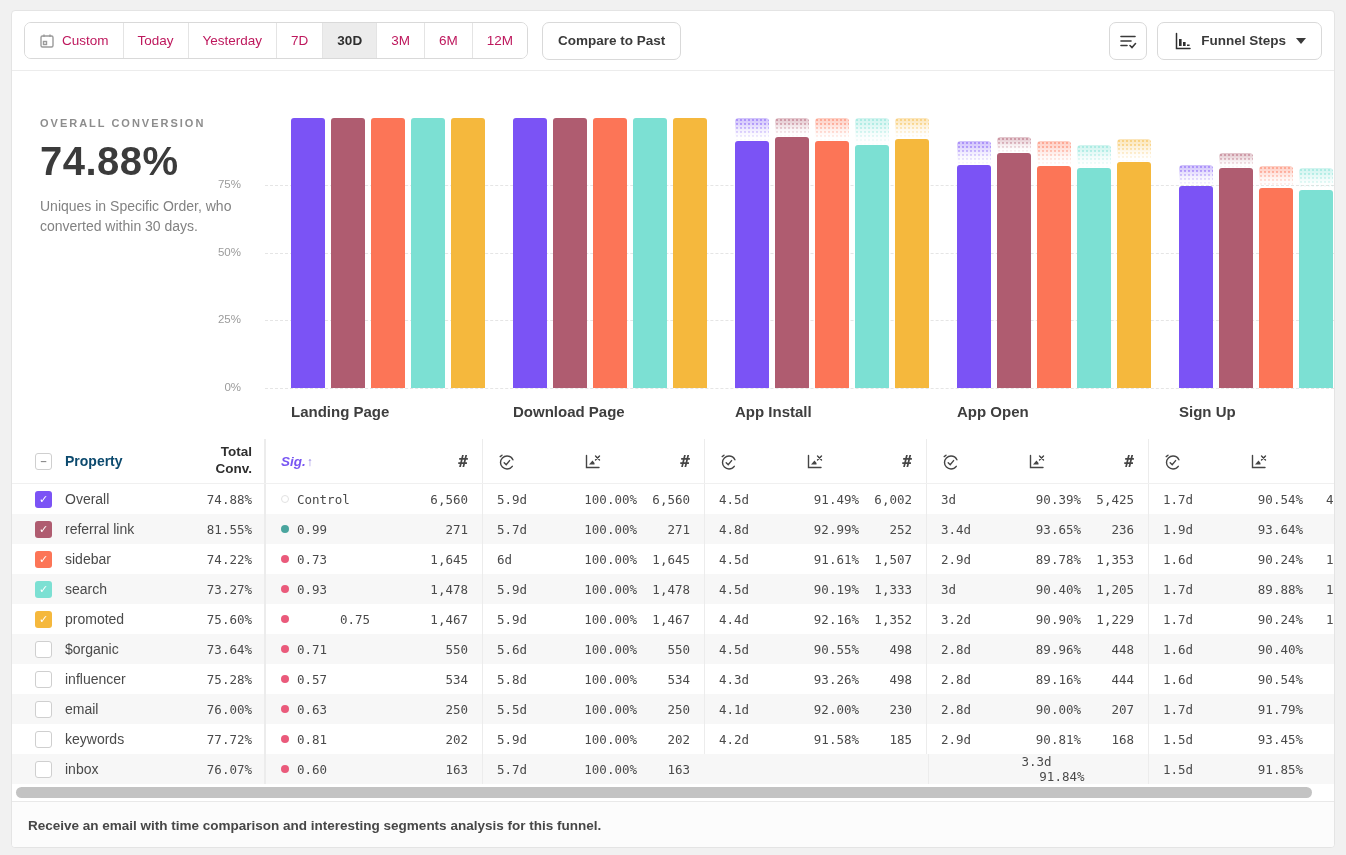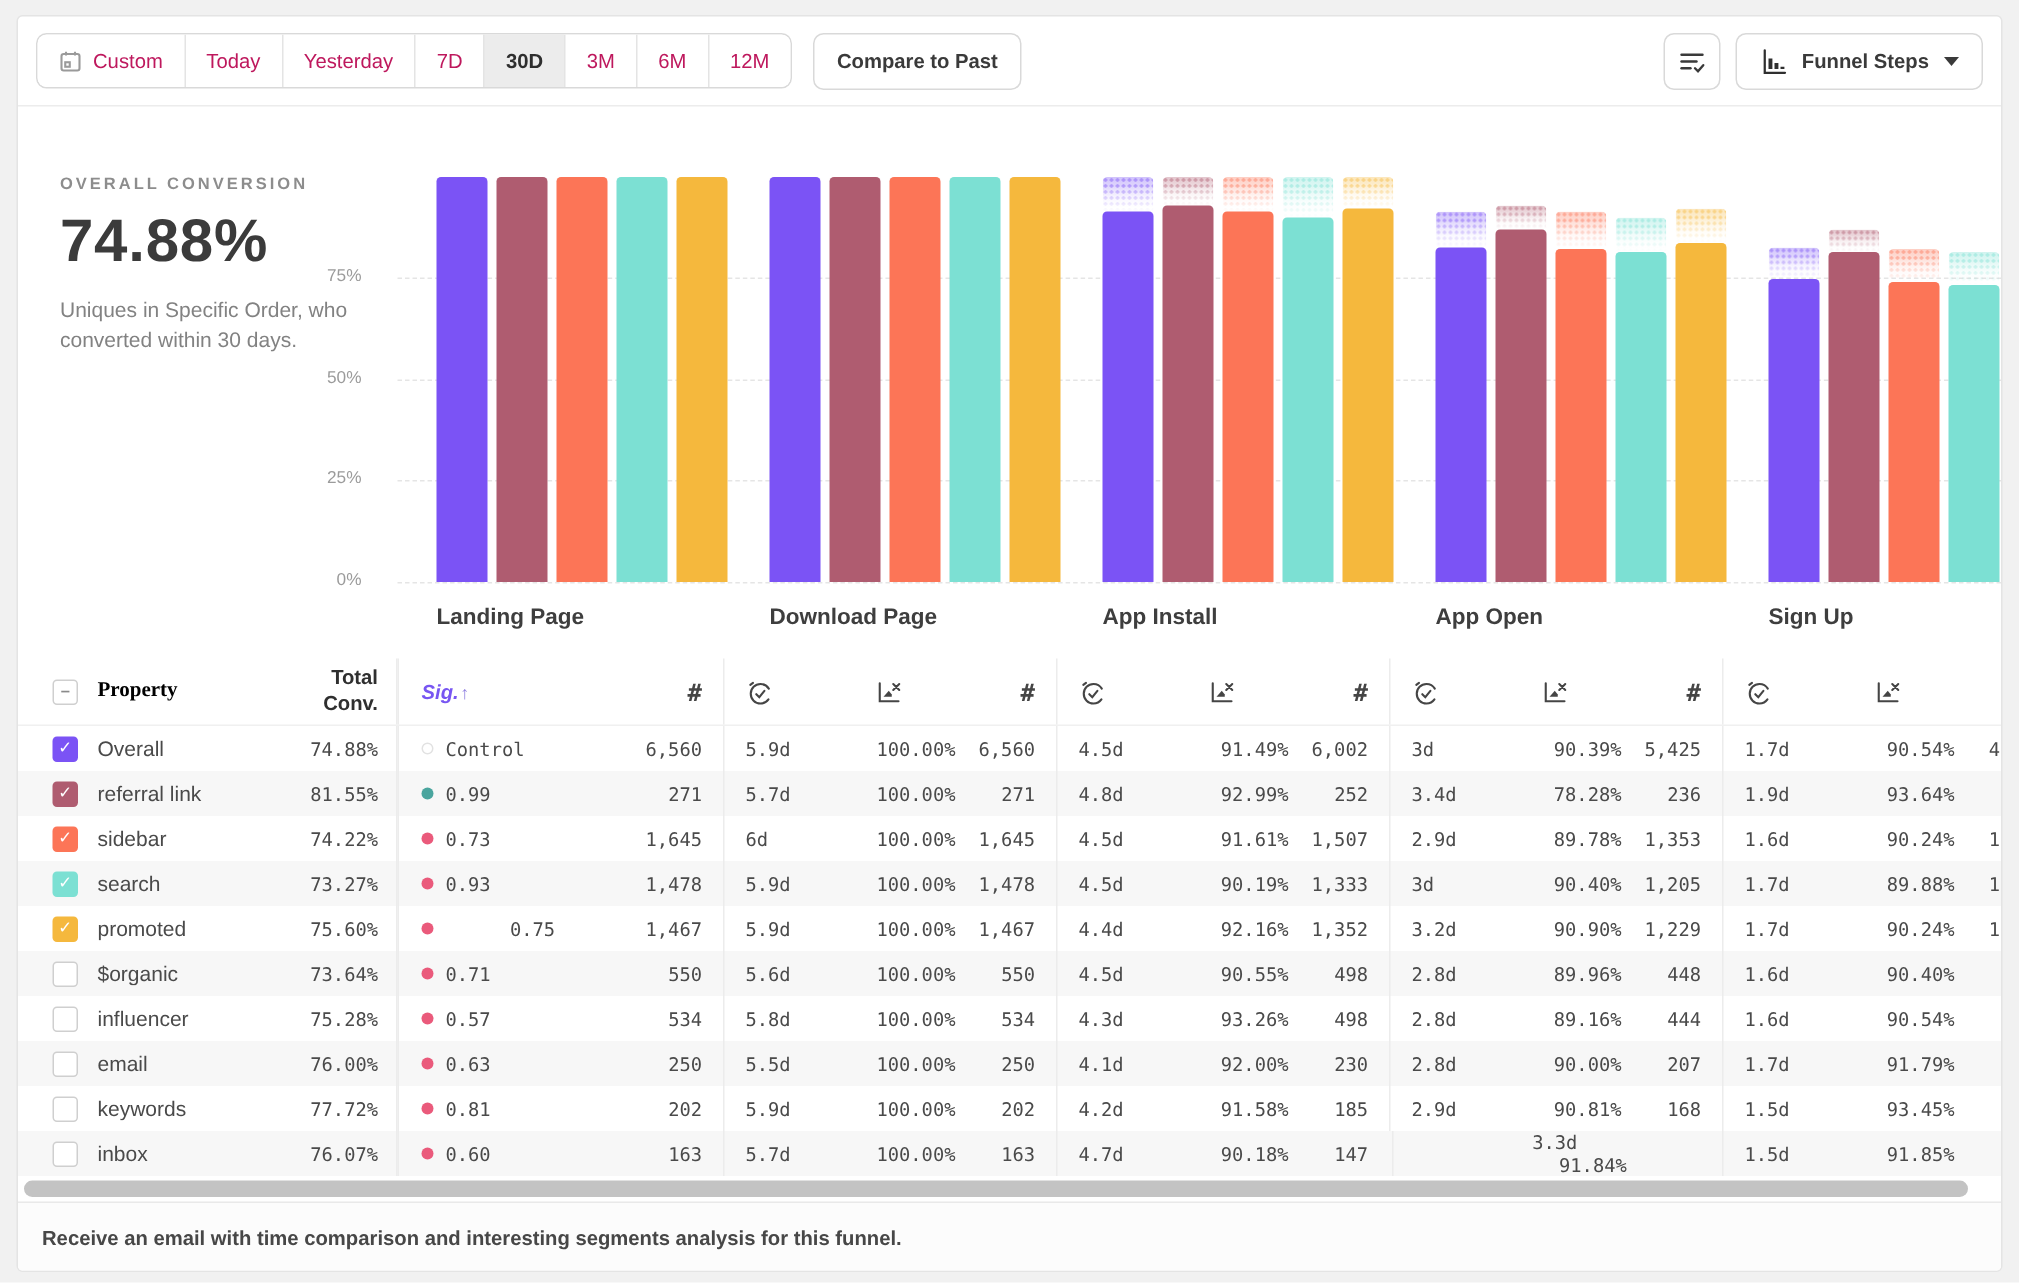--- a/index.html
+++ b/index.html
@@ -77,21 +77,21 @@
   .t-header { position:relative; height:45px; border-bottom:1px solid #f0f0f0; background:#fff; }
   .t-row { position:relative; height:30px; background:#fff; }
   .t-row.alt { background:#f7f7f7; }
 
   .fixed-cell {
     position:absolute; left:0; top:0; bottom:0; width:253px;
     display:flex; align-items:center; padding:0 12px 0 23px;
     border-right:1px solid #ececec;
   }
   .prop-label { margin-left:13px; flex:1; font-size:14px; color:#4a4a4a; white-space:nowrap; overflow:hidden; }
-  .t-header .prop-label { font-weight:bold; color:#000000;font-family:Liberation Serif, serif; }
+  .t-header .prop-label { font-weight:bold; color:#0c4a6e; }
   .conv-head { font-size:13.5px; font-weight:bold; color:#2f2f2f; text-align:right; line-height:1.25; }
   .conv-val { font-size:12.5px; color:#4a4a4a; text-align:right; }
 
   .checkbox {
     width:17px; height:17px; border-radius:3px; border:1px solid #cfcfcf; background:#fff;
     display:flex; align-items:center; justify-content:center; flex:none;
     font-size:11px; color:#fff; line-height:1; cursor:pointer;
   }
   .checkbox.checked { border:none; }
   .checkbox.indet { color:#8a8a8a; font-weight:bold; }
@@ -458,21 +458,21 @@
             <div class="cell-conv mono">100.00%</div>
             <div class="cell-count mono">271</div>
           </div>
           <div class="grp-cell" style="left: 692px; width: 222px;">
             <div class="cell-time mono">4.8d</div>
             <div class="cell-conv mono">92.99%</div>
             <div class="cell-count mono">252</div>
           </div>
           <div class="grp-cell" style="left: 914px; width: 222px;">
             <div class="cell-time mono">3.4d</div>
-            <div class="cell-conv mono">78.28%</div>
+            <div class="cell-conv mono">93.65%</div>
             <div class="cell-count mono">236</div>
           </div>
           <div class="grp-cell" style="left: 1136px; width: 222px;">
             <div class="cell-time mono">1.9d</div>
             <div class="cell-conv mono">93.64%</div>
             <div class="cell-count mono">22</div>
           </div>
         </div>
         <div class="t-row">
           <div class="fixed-cell">
@@ -706,25 +706,20 @@
           </div>
           <div class="grp-cell" style="left: 253px; width: 217px;">
             <div class="sig-dot" style="background: rgb(234, 90, 123);"></div>
             <div class="sig-val mono">0.60</div>
             <div class="cell-count mono">163</div>
           </div>
           <div class="grp-cell" style="left: 470px; width: 222px;">
             <div class="cell-time mono">5.7d</div>
             <div class="cell-conv mono">100.00%</div>
             <div class="cell-count mono">163</div>
-          </div>
-          <div class="grp-cell" style="left: 692px; width: 222px;">
-            <div class="cell-time mono">4.7d</div>
-            <div class="cell-conv mono">90.18%</div>
-            <div class="cell-count mono">147</div>
           </div>
           <div class="grp-cell" style="left: 916px; width: 222px; flex-direction: column;">
             <div class="cell-time mono">3.3d</div>
             <div class="cell-conv mono">91.84%</div>
             <div class="cell-count mono">135</div>
           </div>
           <div class="grp-cell" style="left: 1136px; width: 222px;">
             <div class="cell-time mono">1.5d</div>
             <div class="cell-conv mono">91.85%</div>
             <div class="cell-count mono">12</div>

